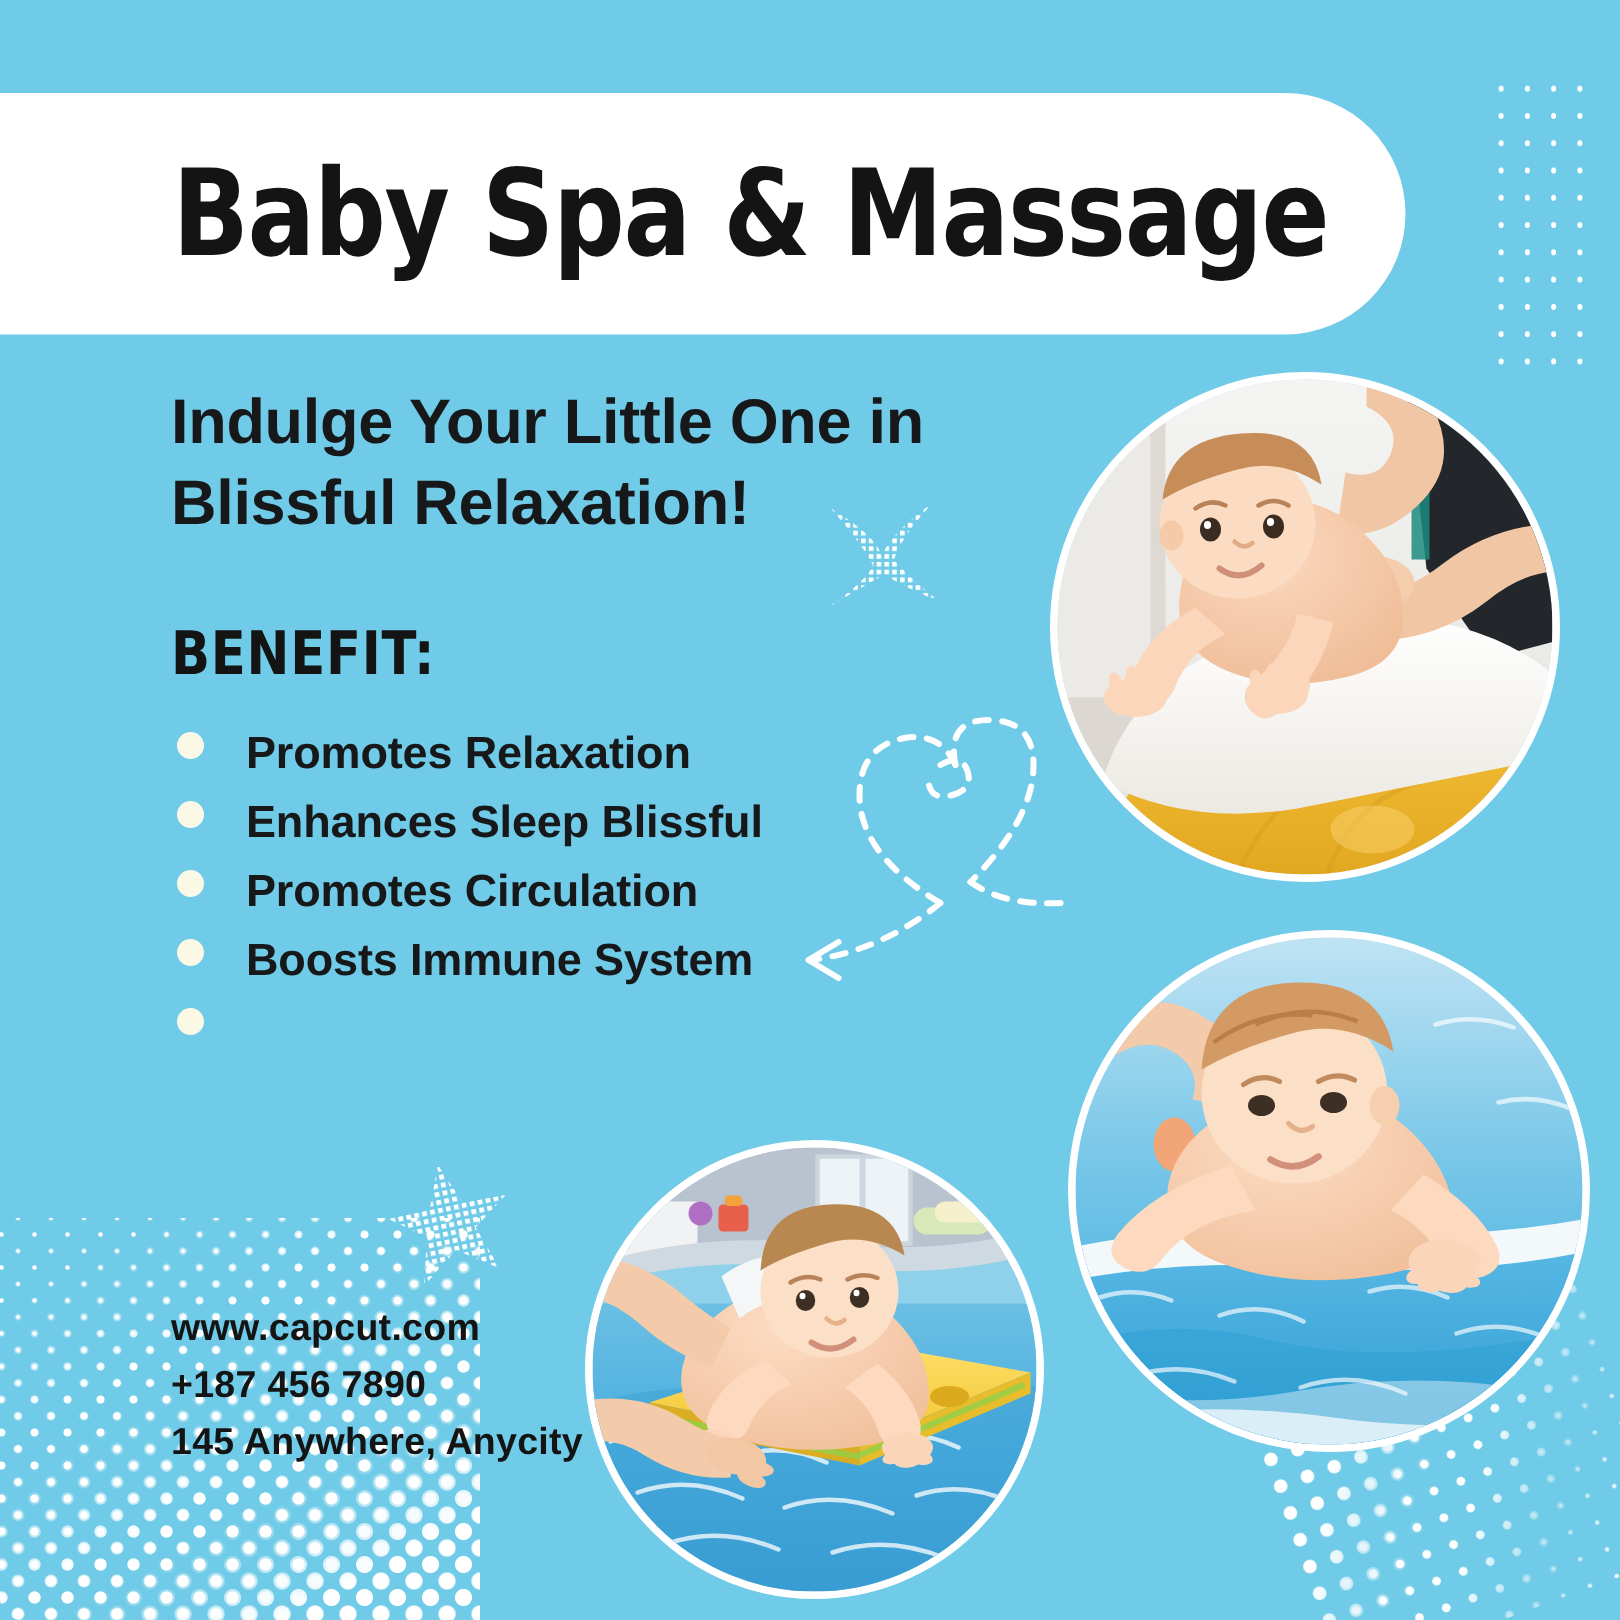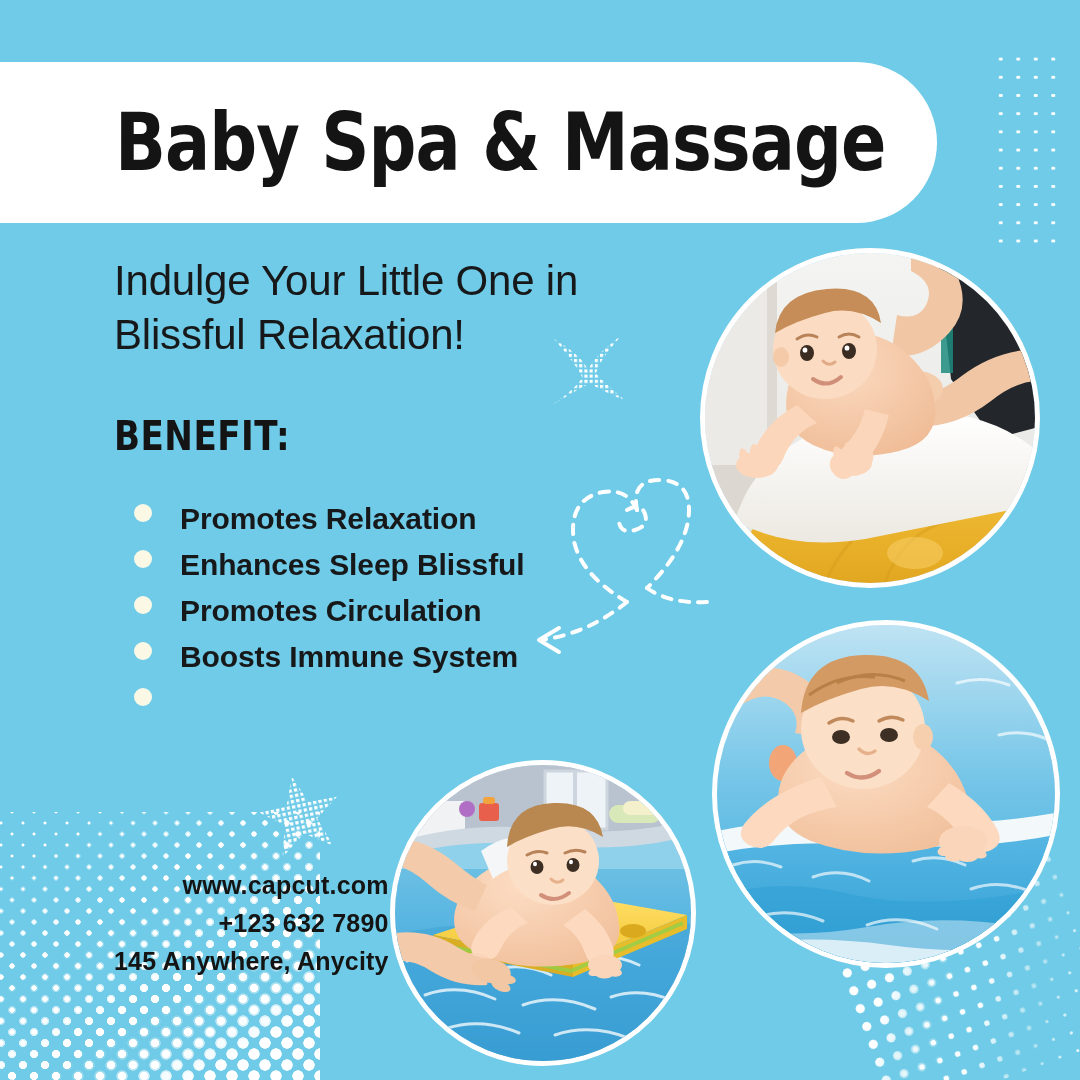--- a/index.html
+++ b/index.html
@@ -50,52 +50,52 @@
     color:#141414;
     line-height:1;
     transform:scaleX(.93);
     transform-origin:left center;
     white-space:nowrap;
   }
 
   
   #subheading{
     position:absolute;left:114px;top:254px;width:560px;
-    font-size:42px;line-height:1.28;font-weight:400;color:#17181a;
+    font-size:42px;line-height:1.28;font-weight:700;color:#17181a;
     letter-spacing:-0.2px;
   }
   #benefit-label{
     position:absolute;left:114px;top:413px;
     font-family:"Liberation Sans Narrow","DejaVu Sans Condensed","Liberation Sans",sans-serif;
     font-weight:700;font-size:40px;color:#141414;letter-spacing:.5px;
     transform:scaleX(.95);transform-origin:left center;
   }
   #benefit-list{
     position:absolute;left:114px;top:480px;width:560px;
-    margin:16px;padding:0;list-style:none;
+    margin:0;padding:0;list-style:none;
   }
   #benefit-list li{
     position:relative;
     padding-left:50px;
     font-size:30px;line-height:46px;font-weight:700;color:#17181a;
     letter-spacing:-0.1px;
     white-space:nowrap;
   }
   #benefit-list li .bullet{
     position:absolute;left:4px;top:8px;
     width:18px;height:18px;border-radius:50%;
     background:#fbf9e6;
   }
 
   #contact{
     position:absolute;left:114px;top:866px;
     font-size:25px;line-height:38px;font-weight:600;color:#141414;
     letter-spacing:.2px;
   }
-  #contact div{white-space:nowrap;text-align:right;}
+  #contact div{white-space:nowrap;}
 
   
   .photo-circle{
     position:absolute;border-radius:50%;
     border:5px solid #ffffff;
     overflow:hidden;
     background:#bfe4f4;
   }
   .photo-circle .ph{position:absolute;inset:0;}
 
@@ -143,21 +143,21 @@
   <ul id="benefit-list">
     <li><span class="bullet"></span><span>Promotes Relaxation</span></li>
     <li><span class="bullet"></span><span>Enhances Sleep Blissful</span></li>
     <li><span class="bullet"></span><span>Promotes Circulation</span></li>
     <li><span class="bullet"></span><span>Boosts Immune System</span></li>
     <li><span class="bullet"></span></li>
   </ul>
 
   <div id="contact">
     <div>www.capcut.com</div>
-    <div>+123 632 7890</div>
+    <div>+187 456 7890</div>
     <div>145 Anywhere, Anycity</div>
   </div>
 
   <div class="photo-circle" id="photo-massage">
     <svg class="ph" viewBox="0 0 330 330" preserveAspectRatio="xMidYMid slice">
       <defs>
         <linearGradient id="mw" x1="0" y1="0" x2="0" y2="1">
           <stop offset="0" stop-color="#f4f4f2"></stop>
             <stop offset="1" stop-color="#e2e2df"></stop>
         </linearGradient>

